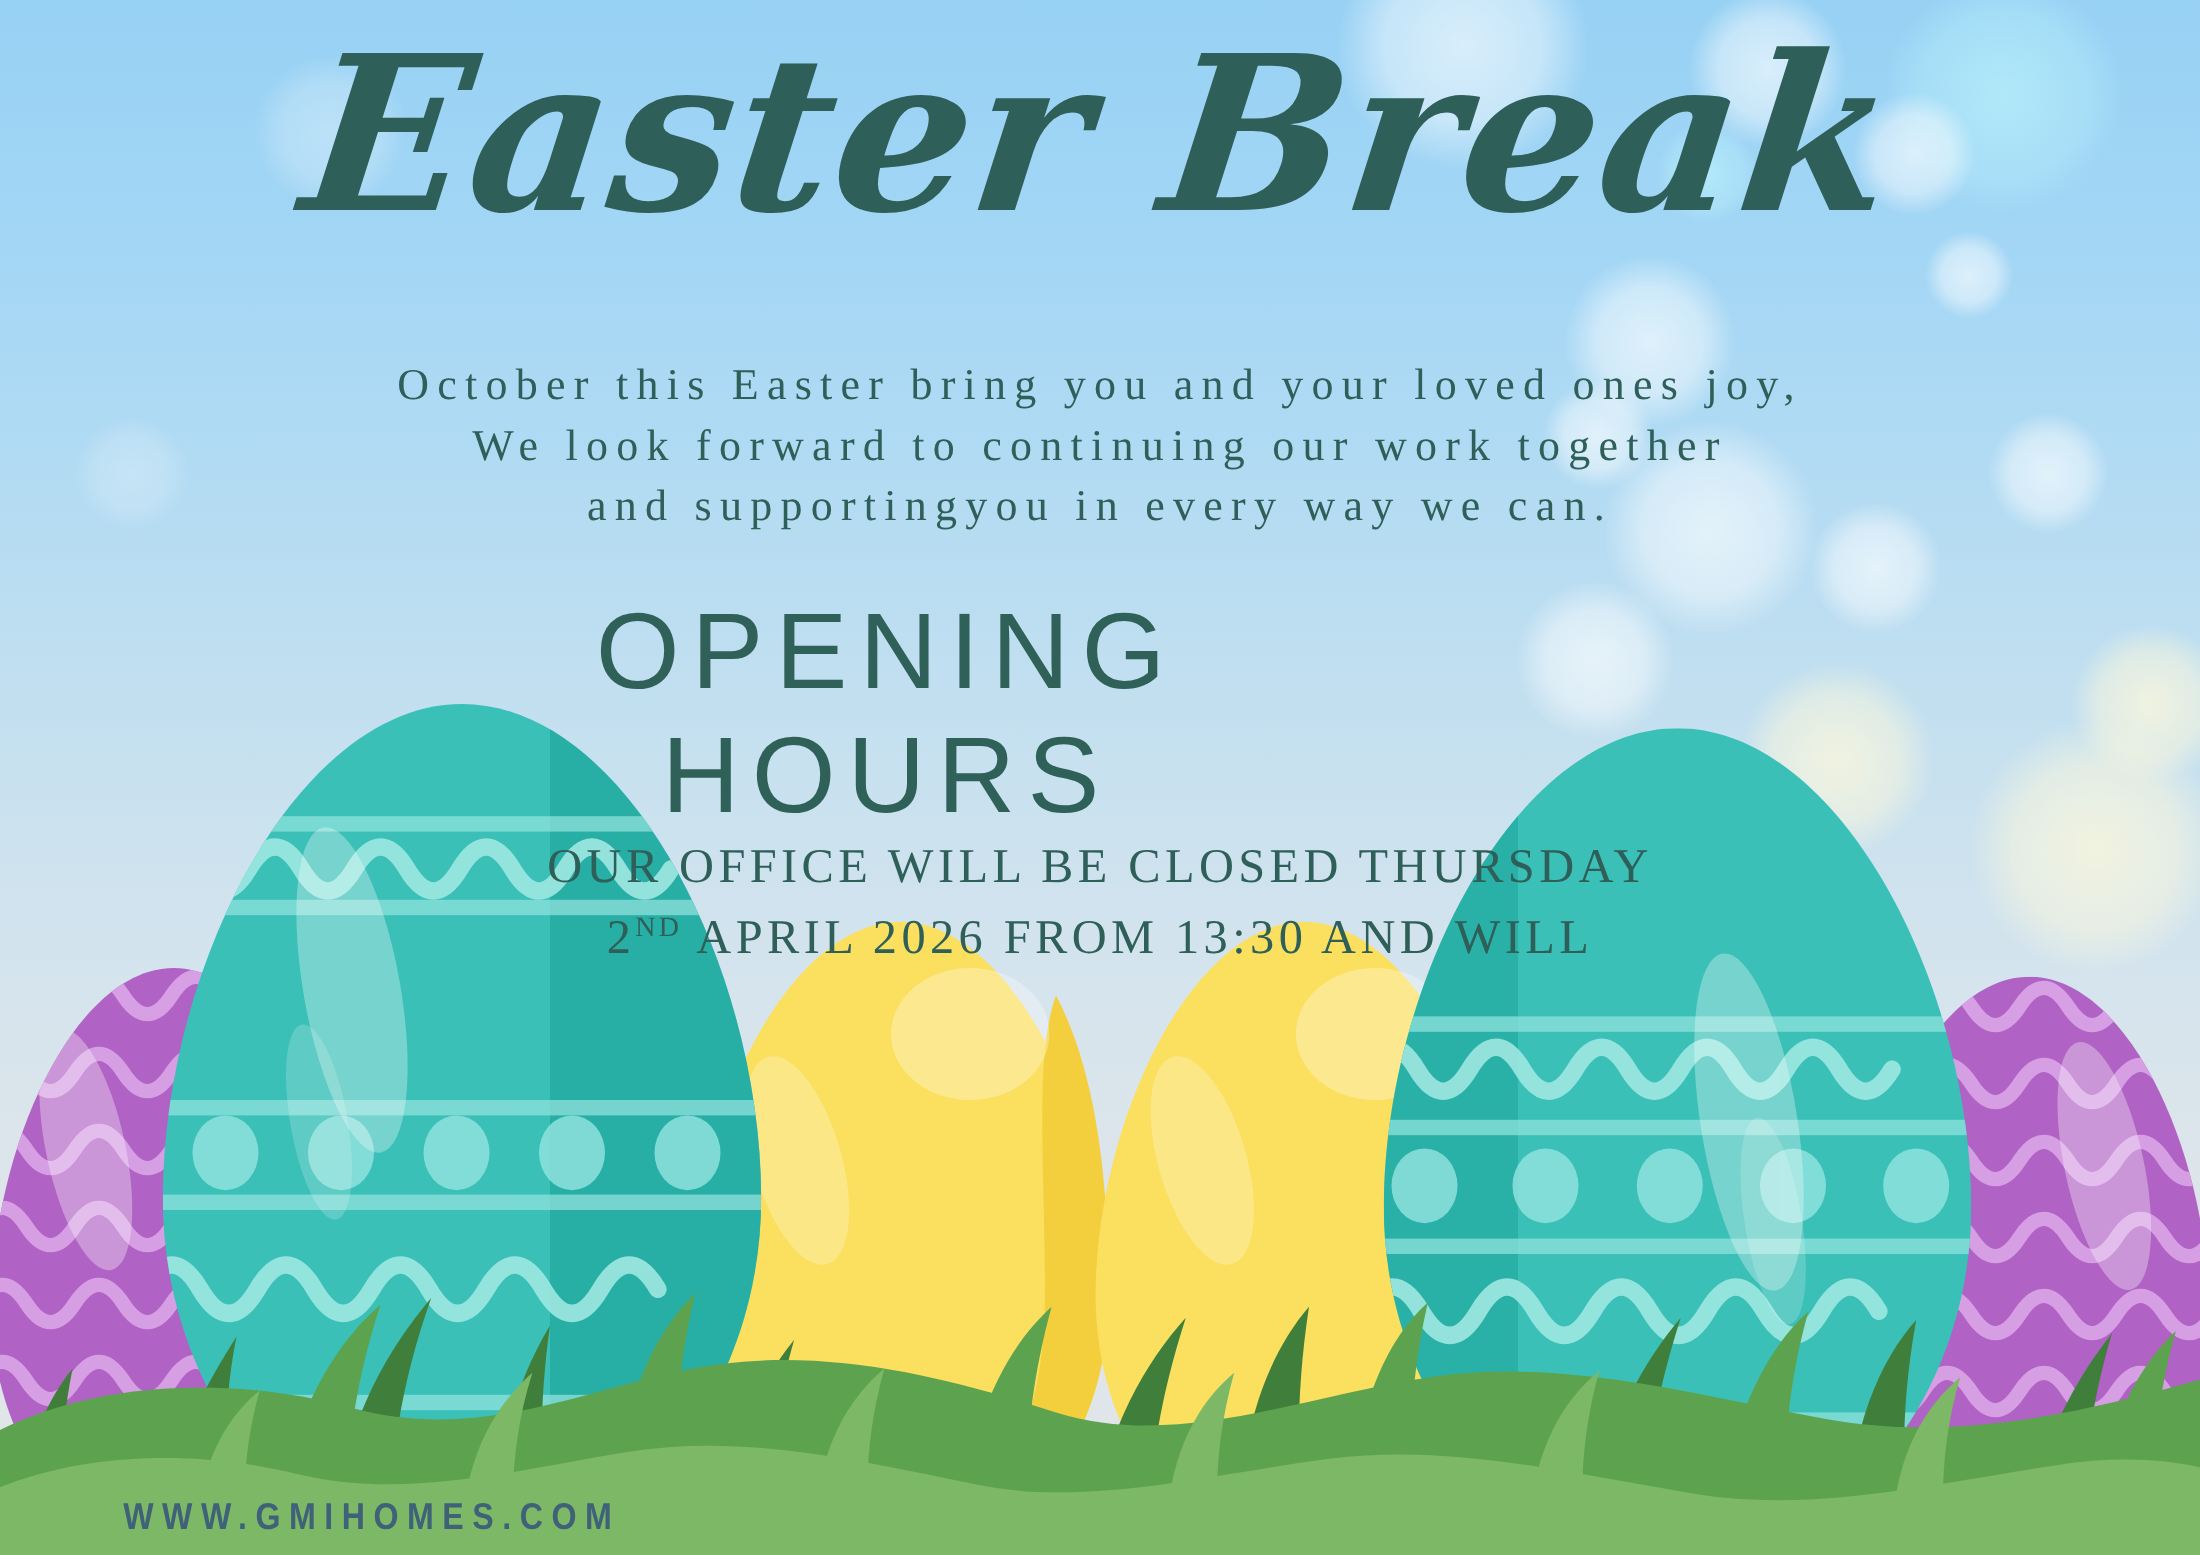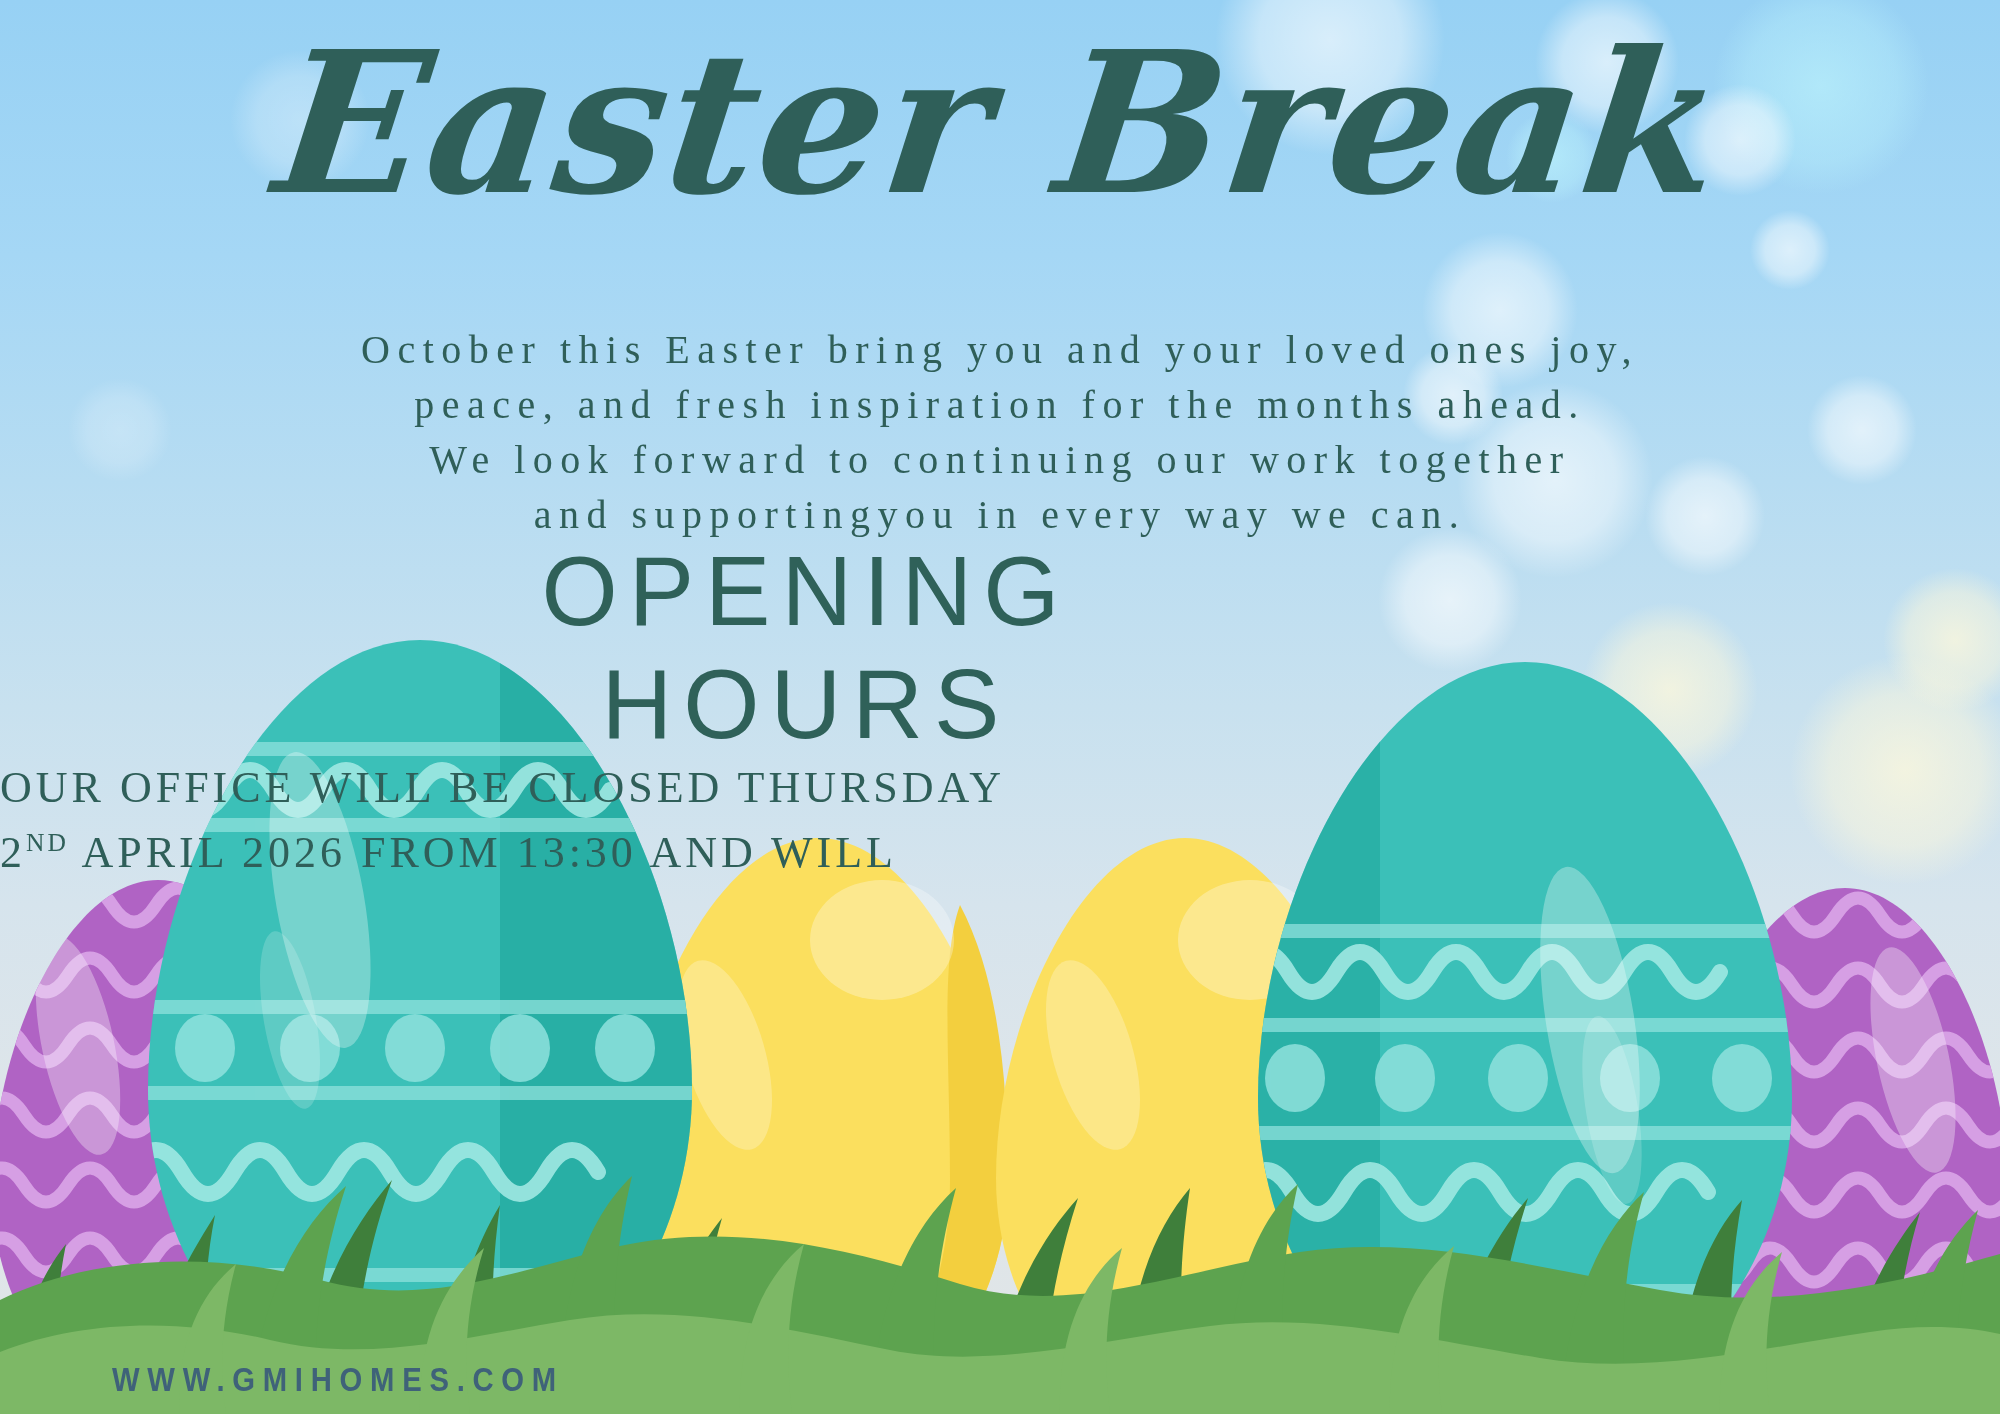--- a/index.html
+++ b/index.html
@@ -77,21 +77,21 @@
     font-size: 98px;
     line-height: 113px;
     letter-spacing: 11px;
   }
   .hours-head div { white-space: nowrap; }
 
   .details {
     position: absolute;
     top: 760px;
     width: 2000px;
-    text-align: left;
+    text-align: center;
     color: #2f5f59;
     font-family: "Liberation Serif", serif;
     font-size: 44px;
     line-height: 55px;
     letter-spacing: 4px;
     font-variant: small-caps;
     text-transform: uppercase;
   }
   .details div { white-space: nowrap; }
   .details sup {
@@ -308,21 +308,20 @@
       <path d="M180,1414 C176,1340 202,1292 236,1264 C220,1322 220,1372 226,1414 Z"></path>
     </g>
   </svg>
 
   <div id="content">
 
     <div class="title">Easter Break</div>
 
     <div class="greeting">
       <div>October this Easter bring you and your loved ones joy,</div>
-      <div>peace, and fresh inspiration for the months ahead.</div>
       <div>We look forward to continuing our work together</div>
       <div>and supportingyou in every way we can.</div>
     </div>
 
     <div class="hours-head">
       <div>OPENING</div>
       <div>HOURS</div>
     </div>
 
     <div class="details">

